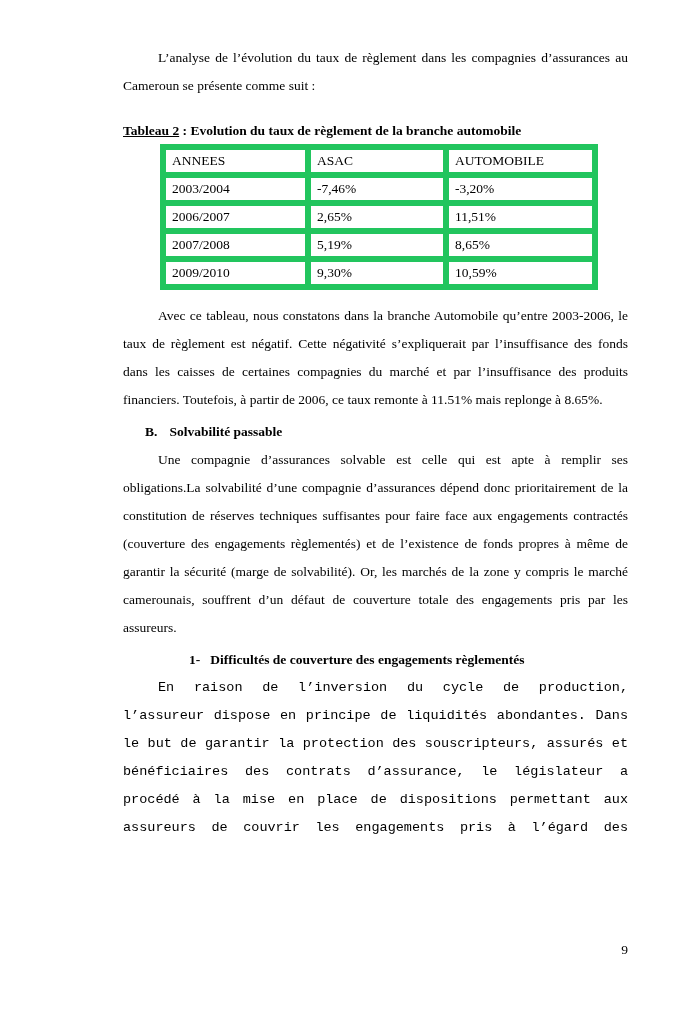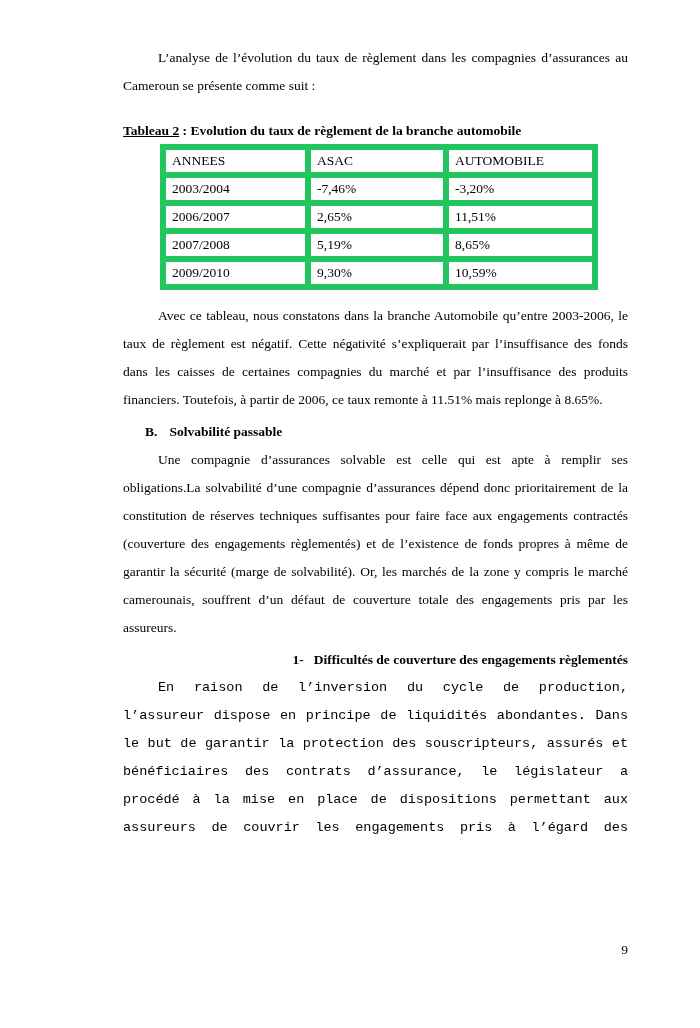--- a/index.html
+++ b/index.html
@@ -59,21 +59,20 @@
     font-weight: bold;
     line-height: 28px;
   }
   .heading-b .num { display: inline-block; margin-right: 12px; }
   .heading-1 {
     margin-top: 4px;
     margin-left: 66px;
     font-size: 13.5px;
     font-weight: bold;
     line-height: 28px;
-    text-align: right;
   }
   .heading-1 .num { display: inline-block; margin-right: 10px; }
   .spacer-sm { height: 12px; }
   .page-number {
     position: absolute;
     right: 72px;
     bottom: 70px;
     font-size: 13.5px;
   }
 </style>

